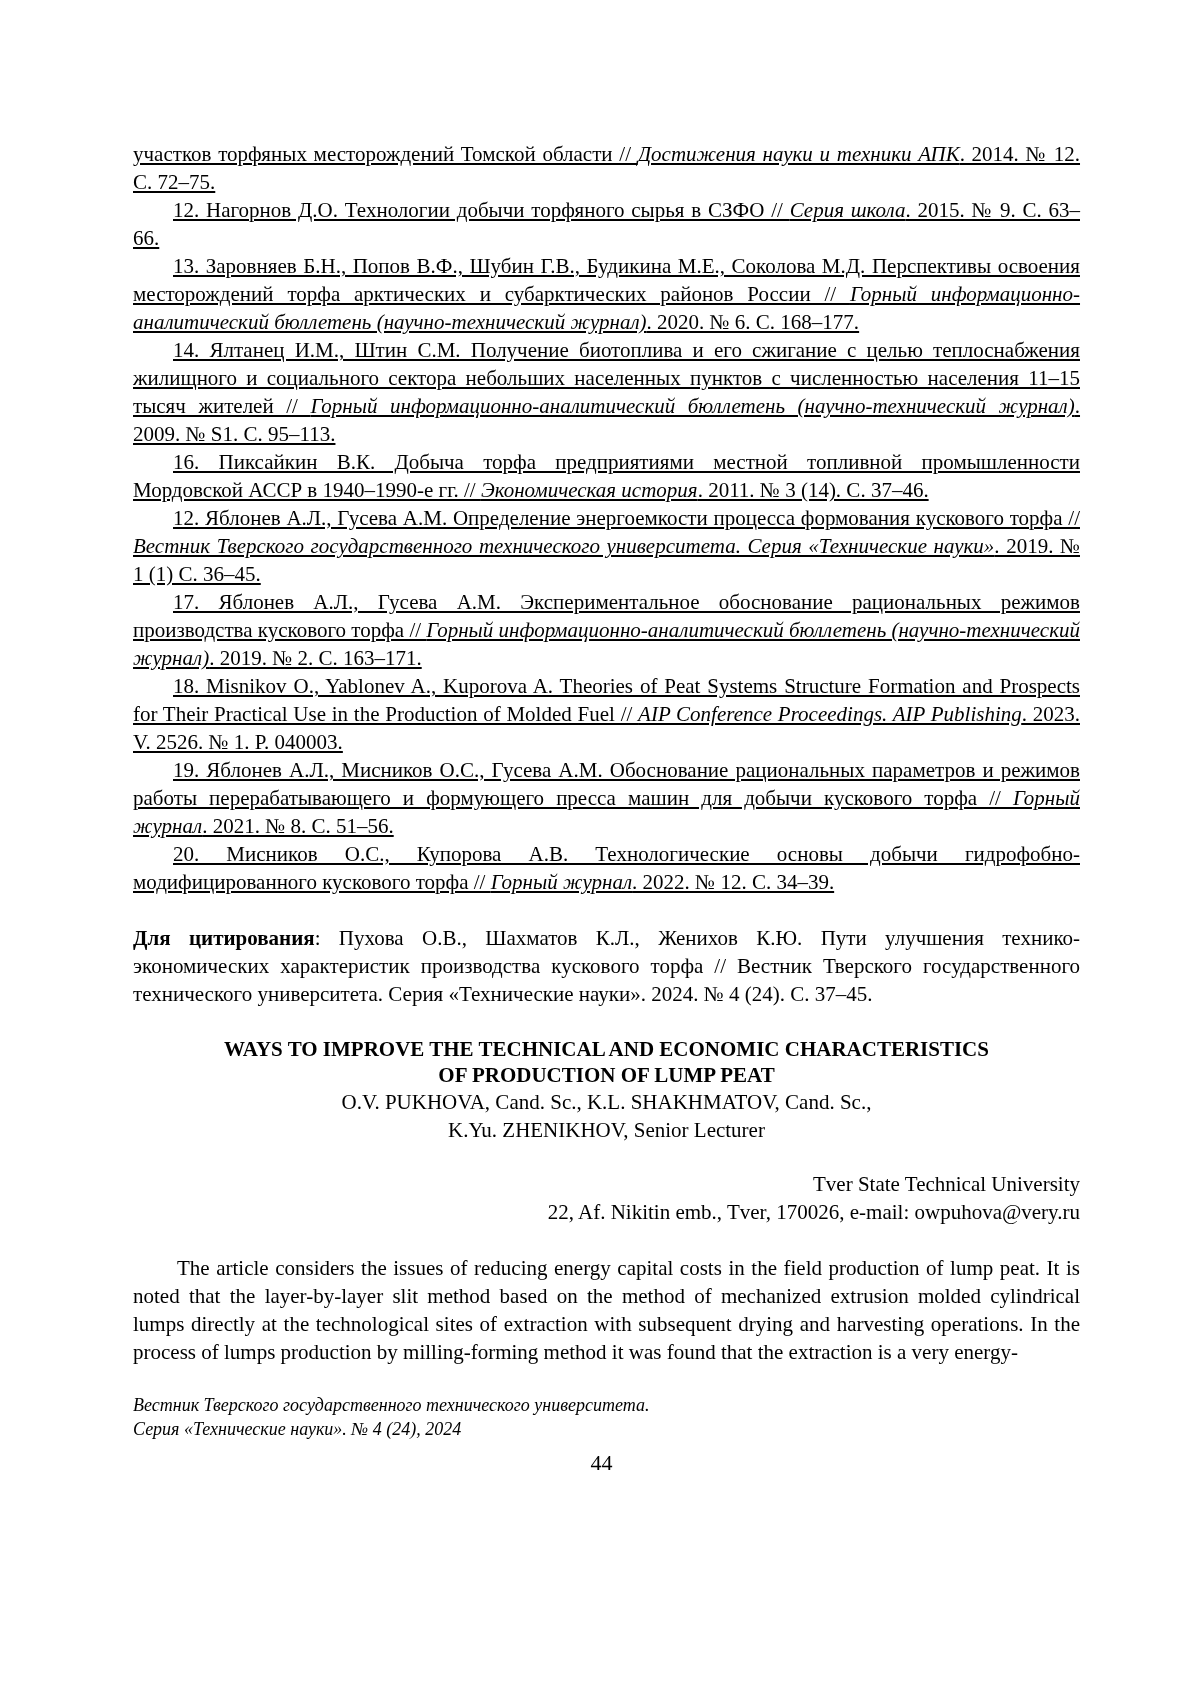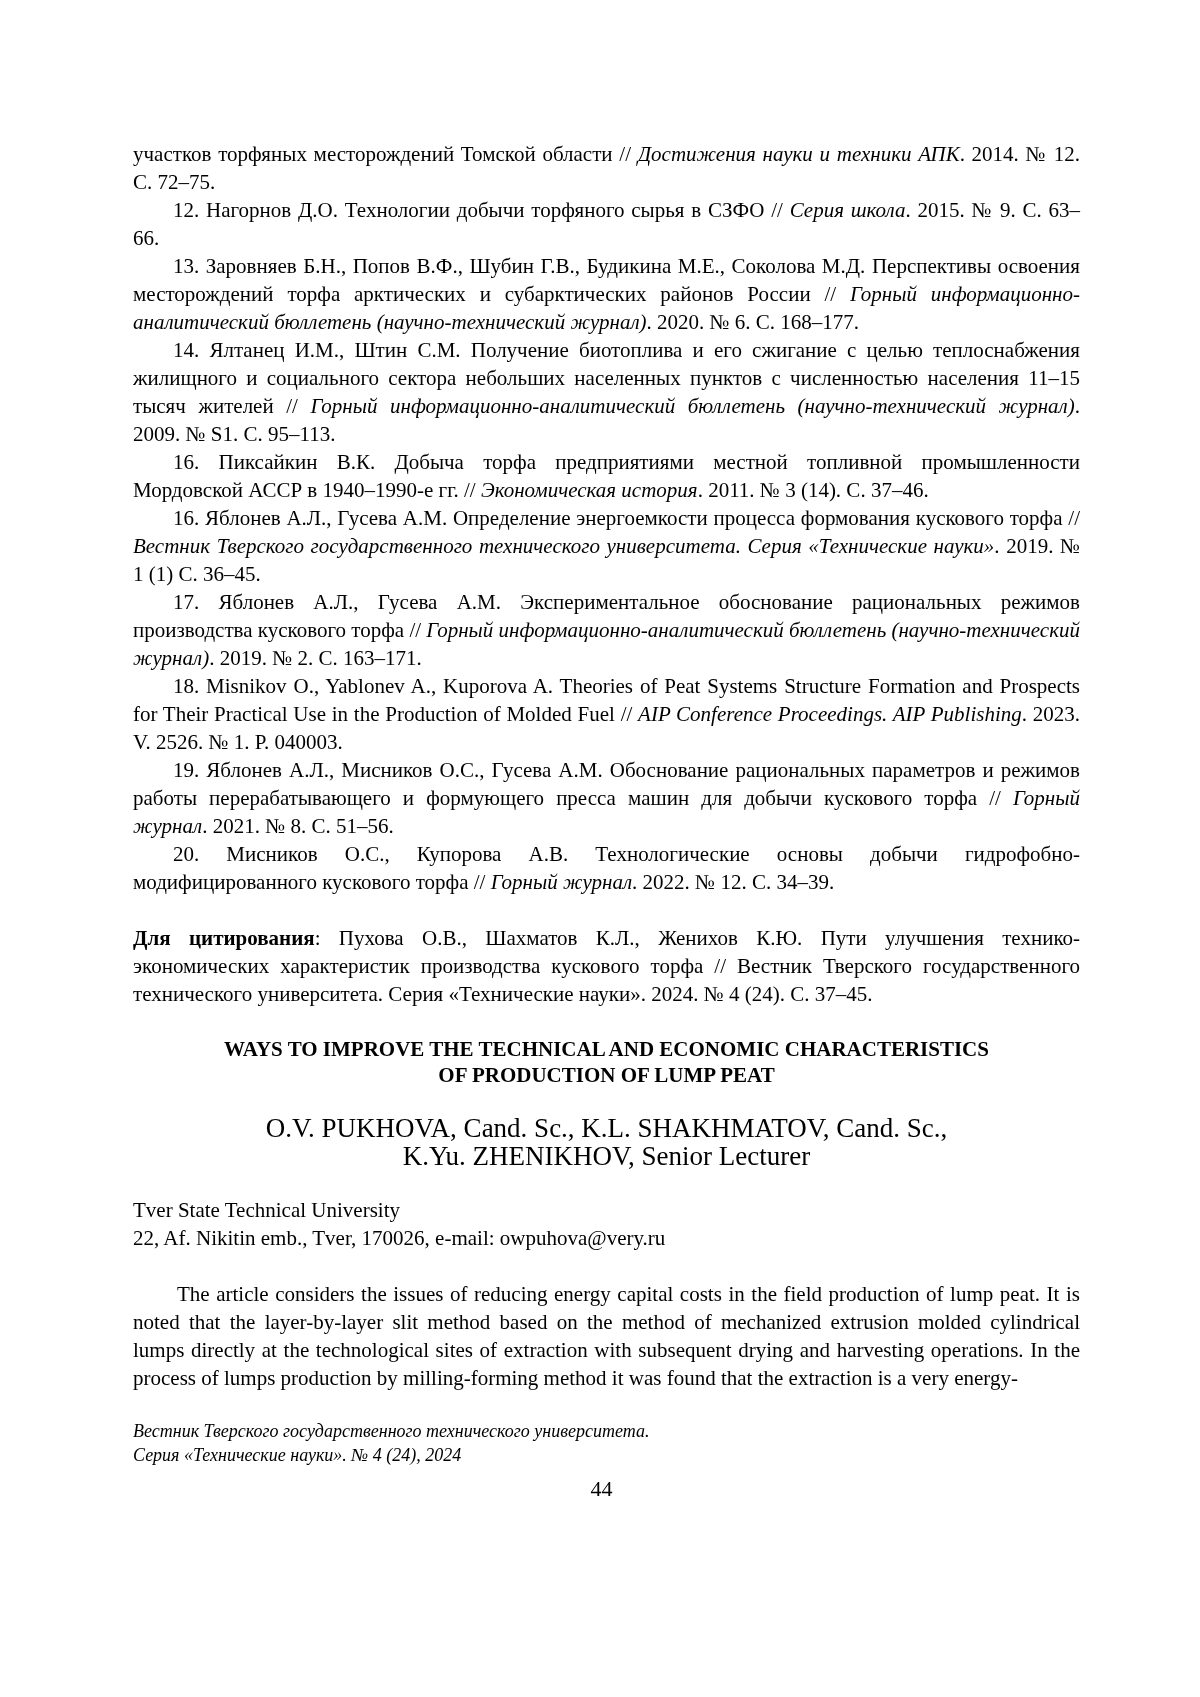--- a/index.html
+++ b/index.html
@@ -13,34 +13,34 @@
     box-sizing: border-box;
     padding: 140px 120px 0 133px;
     overflow: hidden;
   }
   .para {
     margin: 0;
     font-size: 21px;
     line-height: 28px;
     text-align: justify;
   }
-  .ref { text-indent: 40px; }
+  .ref { text-indent: 40px; text-decoration: underline; }
   .ref.first { text-indent: 0; }
   .it { font-style: italic; }
   .citation { margin-top: 28px; text-align: justify; }
   .citation b { font-weight: bold; }
   .title-block {
     margin-top: 28px;
     text-align: center;
     font-weight: bold;
     font-size: 21px;
     line-height: 26px;
   }
-  .authors-block { margin-top: 26px; text-align: center; font-size: 27px; line-height: 28px; }
-  .affiliation-block { margin-top: 26px; text-align: left; font-size: 21px; line-height: 28px; }
+  .authors-block { text-align: center; font-size: 21px; line-height: 28px; }
+  .affiliation-block { margin-top: 26px; text-align: right; font-size: 21px; line-height: 28px; }
   .abstract { margin-top: 28px; text-indent: 44px; }
   .footer-block {
     margin-top: 27px;
     text-align: left;
     font-style: italic;
     font-size: 18px;
     line-height: 24px;
   }
   .page-number {
     margin-top: 8px;
@@ -58,21 +58,21 @@
   <p class="para ref first"><span>участков торфяных месторождений Томской области // </span><span class="it">Достижения науки и техники АПК</span><span>. 2014. № 12. С. 72–75.</span></p>
 
   <p class="para ref"><span>12. Нагорнов Д.О. Технологии добычи торфяного сырья в СЗФО // </span><span class="it">Серия школа</span><span>. 2015. № 9. С. 63–66.</span></p>
 
   <p class="para ref"><span>13. Заровняев Б.Н., Попов В.Ф., Шубин Г.В., Будикина М.Е., Соколова М.Д. Перспективы освоения месторождений торфа арктических и субарктических районов России // </span><span class="it">Горный информационно-аналитический бюллетень (научно-технический журнал)</span><span>. 2020. № 6. С. 168–177.</span></p>
 
   <p class="para ref"><span>14. Ялтанец И.М., Штин С.М. Получение биотоплива и его сжигание с целью теплоснабжения жилищного и социального сектора небольших населенных пунктов с численностью населения 11–15 тысяч жителей // </span><span class="it">Горный информационно-аналитический бюллетень (научно-технический журнал)</span><span>. 2009. № S1. С. 95–113.</span></p>
 
   <p class="para ref"><span>16. Пиксайкин В.К. Добыча торфа предприятиями местной топливной промышленности Мордовской АССР в 1940–1990-е гг. // </span><span class="it">Экономическая история</span><span>. 2011. № 3 (14). С. 37–46.</span></p>
 
-  <p class="para ref"><span>16. Яблонев А.Л., Гусева А.М. Определение энергоемкости процесса формования кускового торфа // </span><span class="it">Вестник Тверского государственного технического университета. Серия «Технические науки»</span><span>. 2019. № 1 (1) С. 36–45.</span></p>
+  <p class="para ref"><span>12. Яблонев А.Л., Гусева А.М. Определение энергоемкости процесса формования кускового торфа // </span><span class="it">Вестник Тверского государственного технического университета. Серия «Технические науки»</span><span>. 2019. № 1 (1) С. 36–45.</span></p>
 
   <p class="para ref"><span>17. Яблонев А.Л., Гусева А.М. Экспериментальное обоснование рациональных режимов производства кускового торфа // </span><span class="it">Горный информационно-аналитический бюллетень (научно-технический журнал)</span><span>. 2019. № 2. С. 163–171.</span></p>
 
   <p class="para ref"><span>18. Misnikov O., Yablonev A., Kuporova A. Theories of Peat Systems Structure Formation and Prospects for Their Practical Use in the Production of Molded Fuel // </span><span class="it">AIP Conference Proceedings. AIP Publishing</span><span>. 2023. V. 2526. № 1. P. 040003.</span></p>
 
   <p class="para ref"><span>19. Яблонев А.Л., Мисников О.С., Гусева А.М. Обоснование рациональных параметров и режимов работы перерабатывающего и формующего пресса машин для добычи кускового торфа // </span><span class="it">Горный журнал</span><span>. 2021. № 8. С. 51–56.</span></p>
 
   <p class="para ref"><span>20. Мисников О.С., Купорова А.В. Технологические основы добычи гидрофобно-модифицированного кускового торфа // </span><span class="it">Горный журнал</span><span>. 2022. № 12. С. 34–39.</span></p>
 
   <p class="para citation"><b>Для цитирования</b><span>: Пухова О.В., Шахматов К.Л., Женихов К.Ю. Пути улучшения технико-экономических характеристик производства кускового торфа // Вестник Тверского государственного технического университета. Серия «Технические науки». 2024. № 4 (24). С. 37–45.</span></p>

